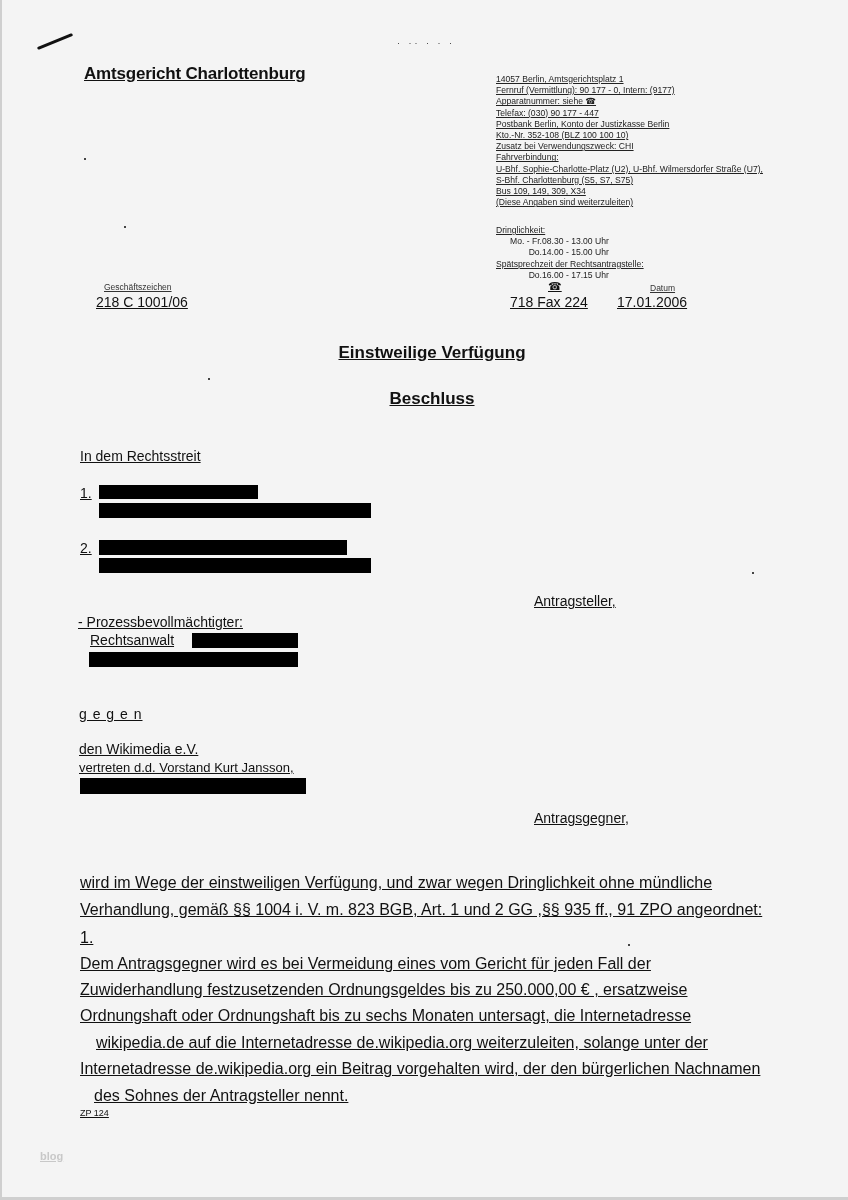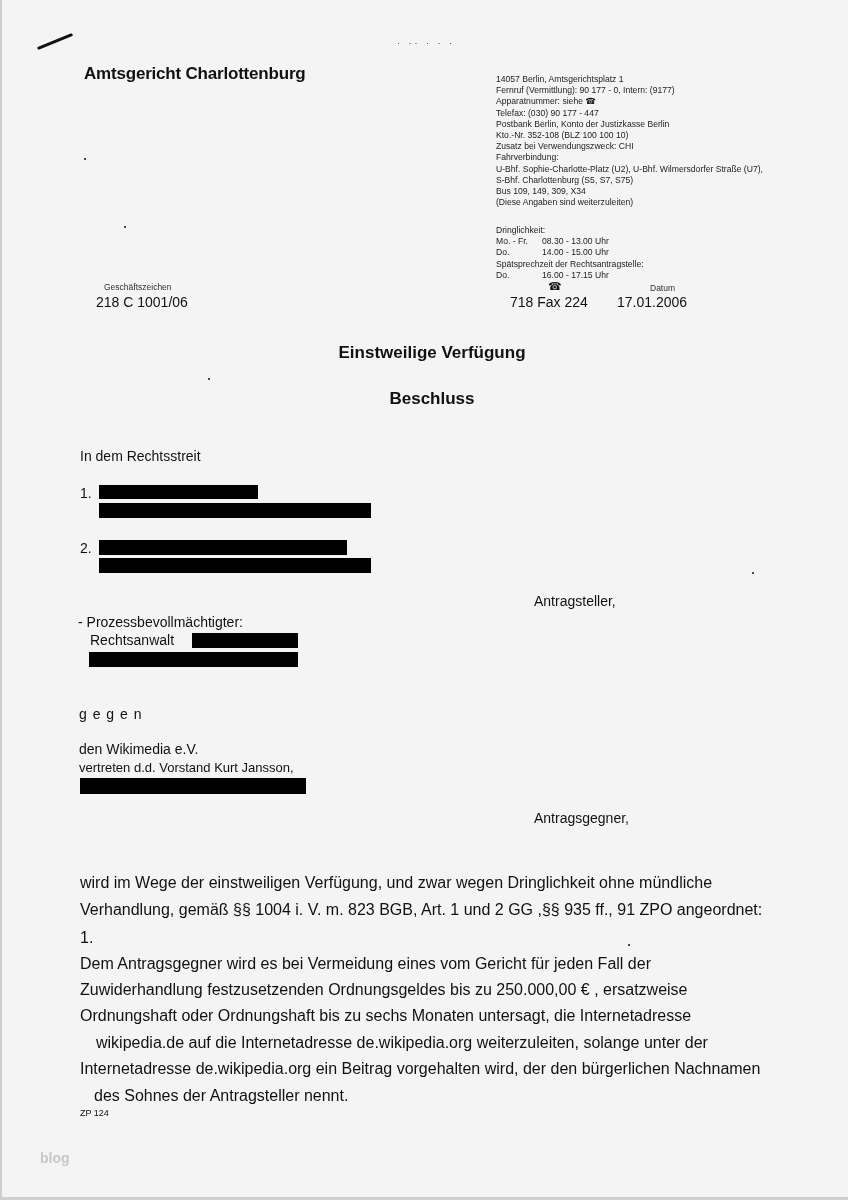--- a/index.html
+++ b/index.html
@@ -3,42 +3,42 @@
 <meta charset="utf-8">
 <style>
   html, body { margin:0; padding:0; }
   body {
     width:848px; height:1200px; position:relative; overflow:hidden;
     background:#f4f4f4; color:#111;
     font-family:"Liberation Sans", "DejaVu Sans", sans-serif;
   }
   .frame-left { position:absolute; left:0; top:0; width:2px; height:1200px; background:#cfcfcf; }
   .frame-bottom { position:absolute; left:0; top:1197px; width:848px; height:3px; background:#cfcfcf; }
-  .abs { position:absolute; white-space:nowrap; }
+  .abs { position:absolute; white-space:nowrap;text-decoration:underline; }
   .pen-stroke { position:absolute; left:36px; top:40px; width:38px; height:3px; background:#111; transform:rotate(-22deg); border-radius:2px; }
   .top-dashes { position:absolute; left:397px; top:38px; font-size:9px; letter-spacing:3px; color:#333; }
   .court-name { left:84px; top:64px; font-size:17px; font-weight:bold; letter-spacing:-0.2px; }
   .info-block { left:496px; top:74px; font-size:8.6px; line-height:11.2px; color:#222; }
   .info-block div { white-space:nowrap; }
   .hours { left:496px; top:225px; font-size:8.6px; line-height:11.2px; color:#222; }
   .hours .row span { display:inline-block; }
-  .hours .day { width:46px; }
+  .hours .day { width:46px;text-align:right; }
   .ref-label { left:104px; top:282px; font-size:8.5px; color:#333; }
   .ref-value { left:96px; top:294px; font-size:14px; }
   .phone-icon { left:548px; top:280px; font-size:11px; }
   .phone-value { left:510px; top:294px; font-size:14px; }
   .date-label { left:650px; top:283px; font-size:8.5px; color:#333; }
   .date-value { left:617px; top:294px; font-size:14px; }
   .title { left:0; width:864px; text-align:center; top:343px; font-size:17px; font-weight:bold; }
   .subtitle { left:0; width:864px; text-align:center; top:389px; font-size:17px; font-weight:bold; }
   .text { font-size:14px; }
   .redact { position:absolute; background:#000; }
   .speck { position:absolute; width:2px; height:2px; background:#444; }
   .para { left:80px; font-size:16px; }
-  .watermark { left:40px; top:1150px; font-size:14px; color:#c8c8c8; font-weight:bold; }
+  .watermark { left:40px; top:1150px; font-size:11px; color:#c8c8c8; font-weight:bold; }
 </style>
 </head>
 <body>
 
 <div class="frame-left"></div>
 <div class="frame-bottom"></div>
 
 <div class="pen-stroke"></div>
 <div class="top-dashes">· ·· · · ·</div>
 

